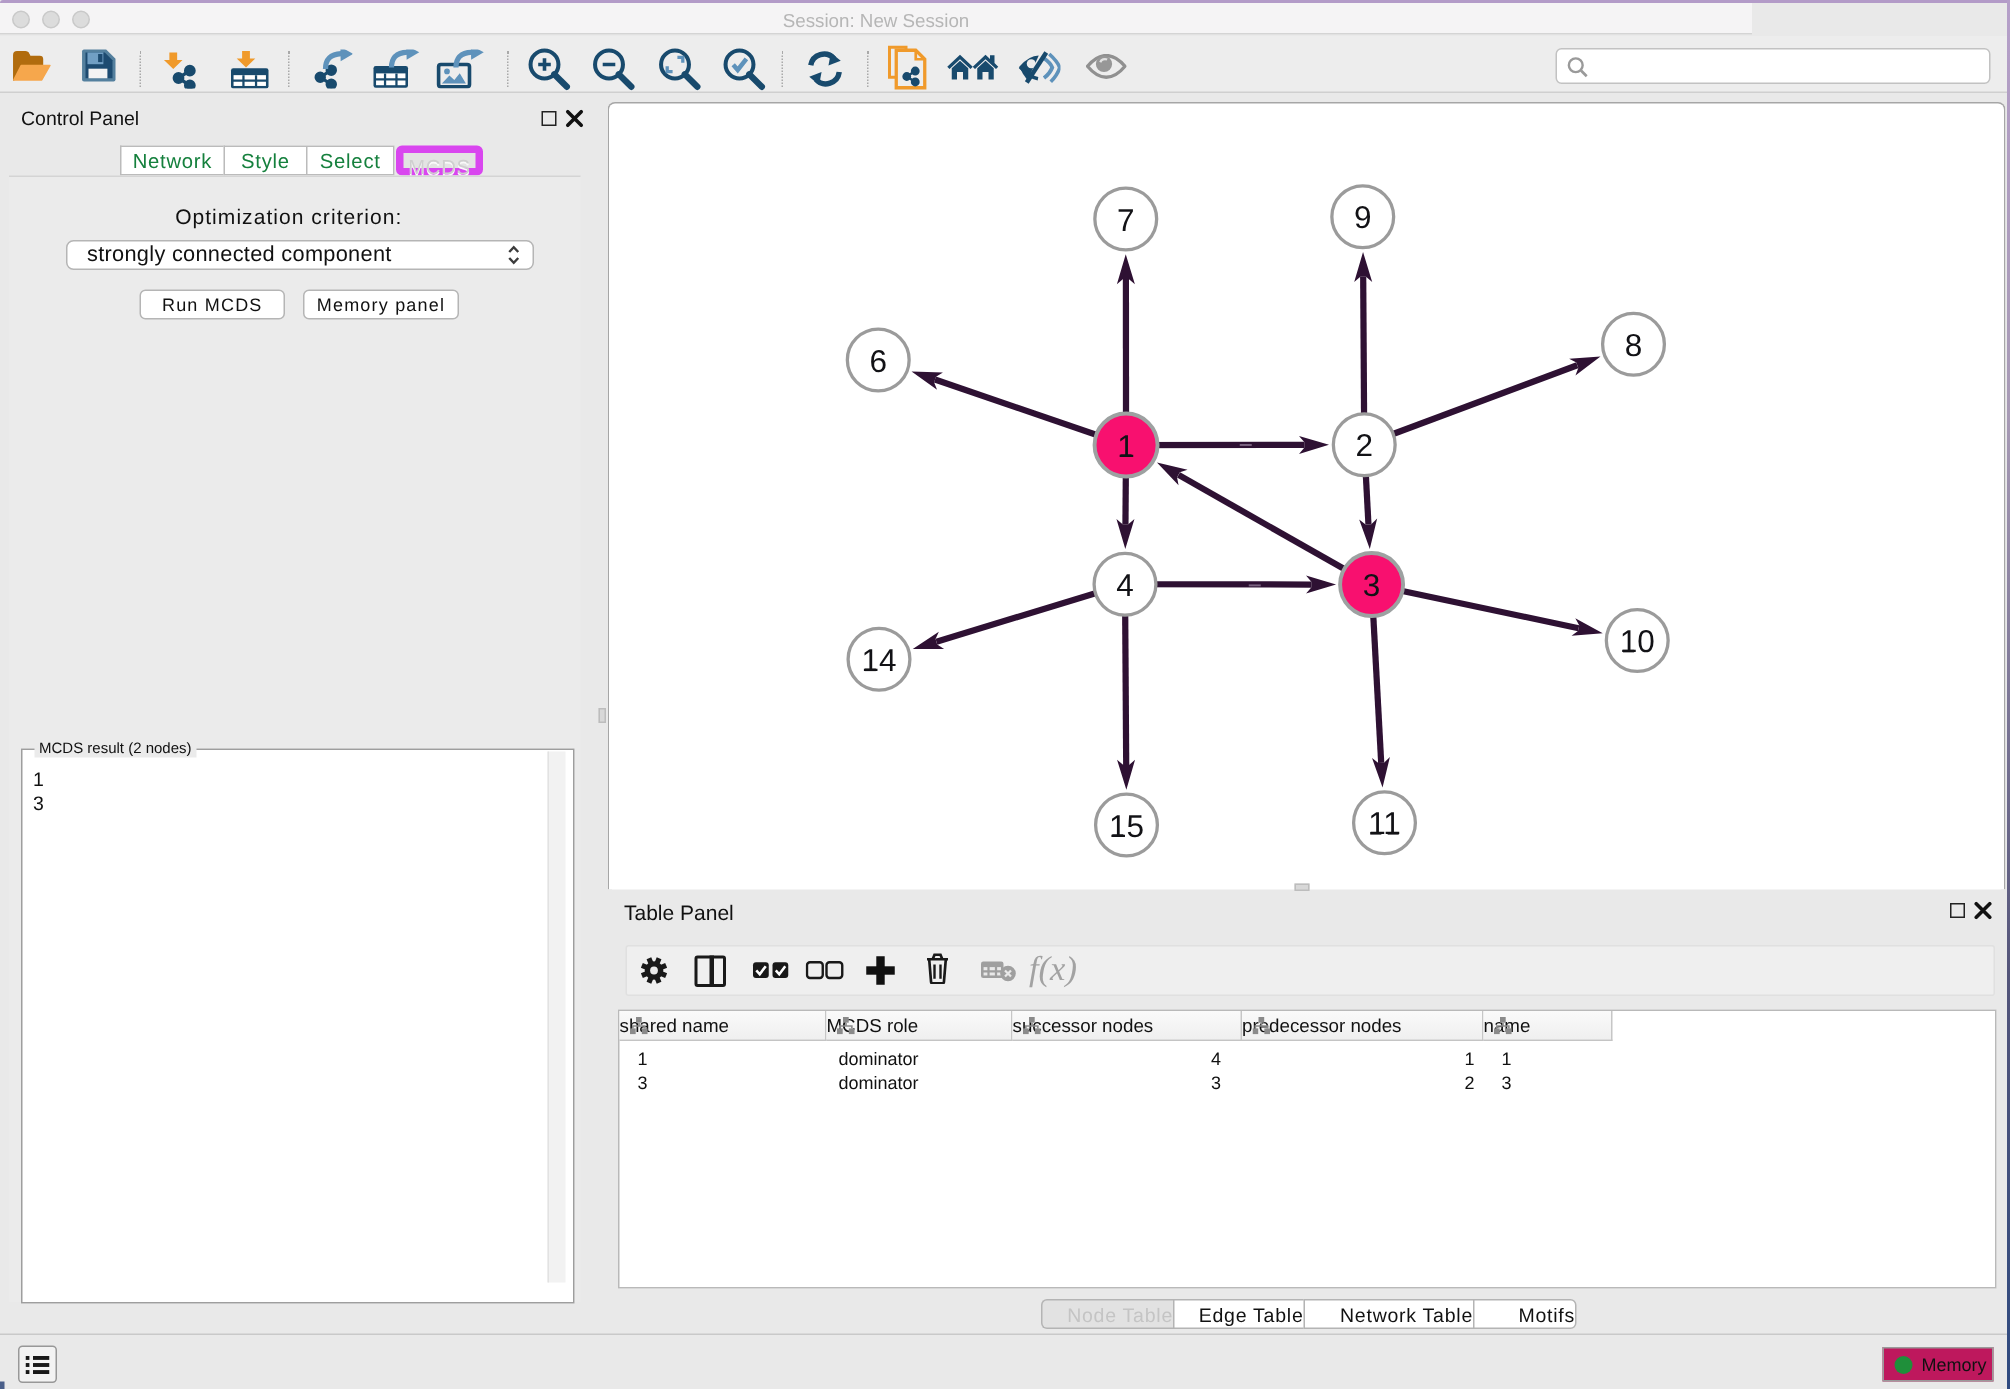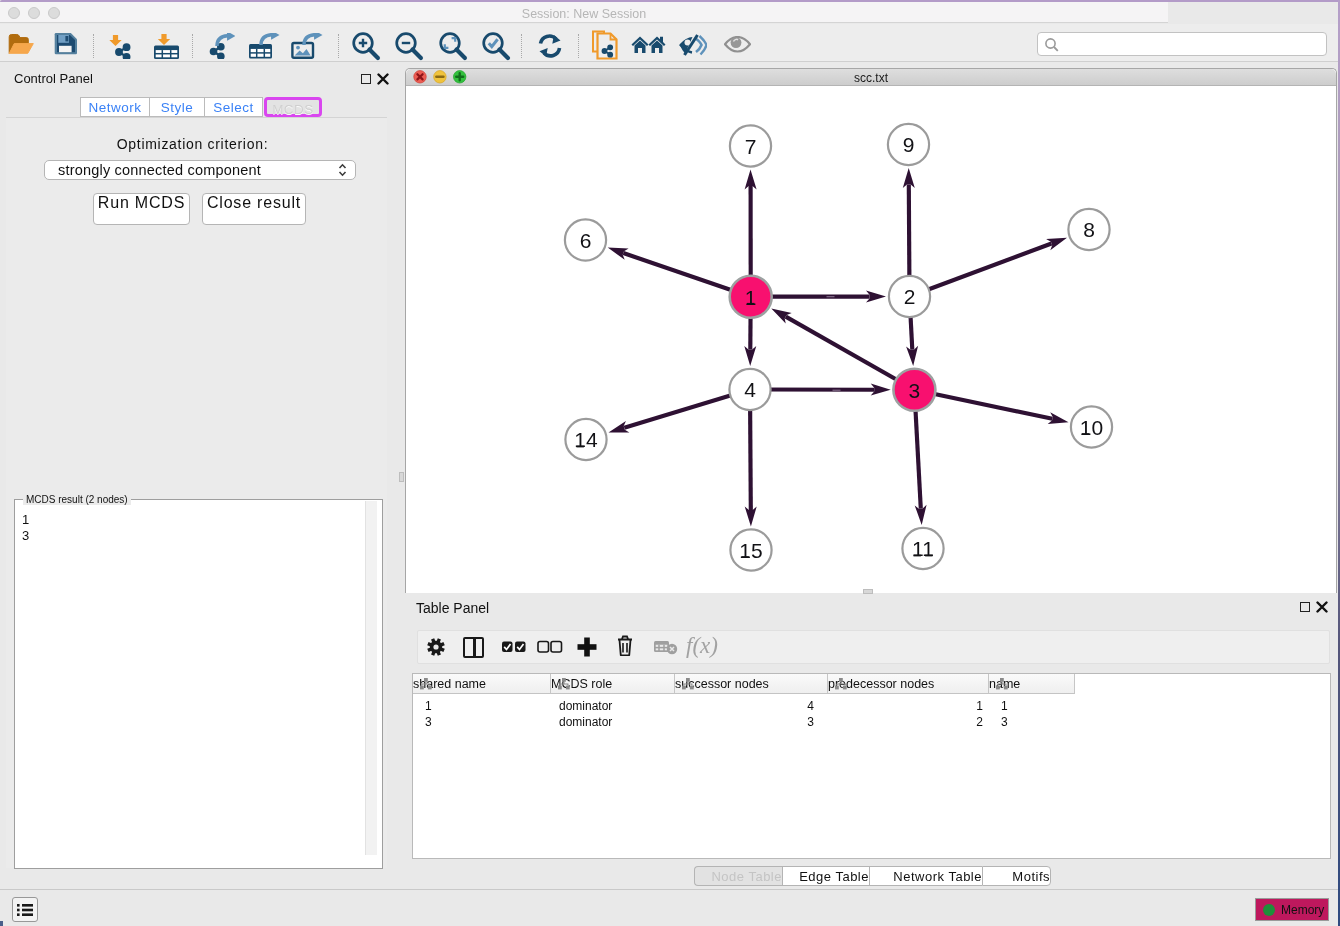--- a/index.html
+++ b/index.html
@@ -10,27 +10,27 @@
 .tlight{width:12px;height:12px;border-radius:50%;background:#dcdcdc;border:1px solid #c9c9c9;position:absolute;top:5px}
 #wtitle{width:100%;text-align:center;color:#b6b6b6;font-size:12.5px;top:5px;position:absolute}
 #toolbar{left:0;top:24px;width:1340px;height:38px;background:#ededed;border-bottom:1px solid #cfcfcf}
 .tbi{position:absolute;top:3px;margin-top:5px}
 .tsep{position:absolute;top:10px;width:1px;height:24px;border-left:1px dotted #a9a9a9}
 #searchbox{position:absolute;left:1037px;top:8px;width:290px;height:24px;background:#fff;border:1px solid #c2c2c2;border-radius:4px}
 
 #cp-title{left:14px;top:71px;font-size:13px;color:#111}
 .hicon-sq{left:361px;top:74px;width:10px;height:10px;border:1.5px solid #222}
 #cp-tabs{left:0;top:97px;width:392px;height:20px}
-.cptab{position:absolute;top:0;height:20px;background:#fff;border:1px solid #bbb;border-right:none;font-size:13.5px;color:#3b82f6;text-align:center;line-height:19px;letter-spacing:0.5px}
-#tab-mcds{background:#e3e3e3;color:#cfcfcf;border:3px solid #d946ef;border-radius:4px;text-shadow:0 1px 0 #fafafa}
+.cptab{position:absolute;top:0;height:20px;background:#fff;border:1px solid #bbb;border-right:none;font-size:13.5px;color:#15803d;text-align:center;line-height:19px;letter-spacing:0.5px}
+#tab-mcds{background:#e3e3e3;color:#cfcfcf;border:5px solid #d946ef;border-radius:4px;text-shadow:0 1px 0 #fafafa}
 #cp-body{left:6px;top:117px;width:381px;height:751px;background:#ebebeb;border-top:1px solid #d4d4d4}
 #opt-label{left:-4px;top:18px;width:100%;text-align:center;font-size:14px;color:#111;letter-spacing:0.7px}
 #dropdown{left:38px;top:42px;width:312px;height:20px;background:#fff;border:1px solid #b5b5b5;border-radius:5px;font-size:14.5px;color:#111;line-height:18px;padding-left:13px;letter-spacing:0.2px}
 #dd-arrows{right:8px;top:2px;width:9px;height:14px}
-.btn{position:absolute;height:32px;background:#fff;border:1px solid #b5b5b5;border-radius:4px;font-size:16px;color:#111;text-align:center;line-height:18px;letter-spacing:0.8px}
+.btn{position:absolute;height:20px;background:#fff;border:1px solid #b5b5b5;border-radius:4px;font-size:12px;color:#111;text-align:center;line-height:18px;letter-spacing:0.8px}
 #mcds-box{left:8px;top:381px;width:369px;height:370px;border:1px solid #9e9e9e;background:#fff}
 #mcds-label{left:17px;top:376px;background:#ebebeb;padding:0 3px;font-size:10px;color:#111}
 #mcds-text{left:7px;top:12px;font-size:13px;line-height:15.5px;color:#111}
 #mcds-scroll{right:5px;top:1px;width:12px;height:354px;background:#f2f2f2;border-left:1px solid #e2e2e2}
 
 #netwin{left:405px;top:68px;width:932px;height:525px;background:#fff;border:1px solid #a6a6a6;border-bottom:none;border-radius:5px 5px 0 0}
 #nettitle{left:0;top:0;width:100%;height:17px;background:linear-gradient(#dedede,#cdcdcd);border-bottom:1px solid #b4b4b4;border-radius:5px 5px 0 0}
 #nettitle .t{width:100%;text-align:center;font-size:12px;color:#1a1a1a;position:absolute;top:2px}
 #sp-l{left:399px;top:472px;width:5px;height:10px;background:#d8d8d8;border:1px solid #bdbdbd}
 #sp-b{left:863px;top:589px;width:10px;height:5px;background:#d8d8d8;border:1px solid #bdbdbd}
@@ -196,40 +196,29 @@
   <div class="cptab" id="tab-mcds" style="left:264px;width:58px">MCDS</div>
 </div>
 <div class="abs" id="cp-body">
   <div class="abs" id="dropdown">strongly connected component
     <svg class="abs" id="dd-arrows" viewBox="0 0 9 14">
         <path d="M1.5 5 L4.5 1.8 L7.5 5 M1.5 9 L4.5 12.2 L7.5 9" fill="none" stroke="#3c3c3c" stroke-width="1.6"></path>
       </svg>
   </div>
   <div class="abs" id="opt-label">Optimization criterion:</div>
   <div class="btn" style="left:87px;top:75px;width:97px">Run MCDS</div>
-  <div class="btn" style="left:196px;top:75px;width:104px">Close result</div>
+  <div class="btn" style="left:196px;top:75px;width:104px">Memory panel</div>
   <div class="abs" id="mcds-box">
     <div class="abs" id="mcds-text">1<br>3</div>
     <div class="abs" id="mcds-scroll"></div>
   </div>
   <div class="abs" id="mcds-label">MCDS result (2 nodes)</div>
 </div>
 
 <div class="abs" id="netwin">
-  <div id="nettitle">
-    <div class="t">scc.txt</div>
-    <svg width="70" height="17" viewBox="0 0 70 17" style="position:absolute;left:0;top:0">
-      <circle cx="14" cy="7.8" r="6.2" fill="#ed5d53" stroke="#ce463d" stroke-width="0.8"></circle>
-      <path d="M11.4 5.2 L16.6 10.4 M16.6 5.2 L11.4 10.4" stroke="#8e1418" stroke-width="2.2" stroke-linecap="round"></path>
-      <circle cx="33.9" cy="7.8" r="6.2" fill="#f0c33c" stroke="#d8a92c" stroke-width="0.8"></circle>
-      <path d="M30.3 7.8 H37.5" stroke="#8a6a14" stroke-width="2.4" stroke-linecap="round"></path>
-      <circle cx="53.7" cy="7.8" r="6.2" fill="#33c13e" stroke="#28a834" stroke-width="0.8"></circle>
-      <path d="M50.2 7.8 H57.2 M53.7 4.3 V11.3" stroke="#116e1c" stroke-width="2.4" stroke-linecap="round"></path>
-    </svg>
-  </div>
   <svg class="abs" style="left:0;top:17px" width="930" height="506" viewBox="0 0 930 506">
       <line x1="344.7" y1="210.7" x2="344.6" y2="100.0" stroke="#2e1133" stroke-width="4.15"></line>
       <polygon points="344.5,83.5 350.6,103.5 346.5,100.0 342.7,100.0 338.6,103.5" fill="#2e1133"></polygon>
       <line x1="344.7" y1="210.7" x2="217.3" y2="167.0" stroke="#2e1133" stroke-width="4.15"></line>
       <polygon points="201.7,161.6 222.6,162.4 218.0,165.2 216.7,168.8 218.7,173.8" fill="#2e1133"></polygon>
       <line x1="344.7" y1="210.7" x2="463.5" y2="210.6" stroke="#2e1133" stroke-width="4.15"></line>
       <polygon points="480.0,210.5 460.0,216.6 463.5,212.5 463.5,208.7 460.0,204.6" fill="#2e1133"></polygon>
       <line x1="344.7" y1="210.7" x2="344.3" y2="263.5" stroke="#2e1133" stroke-width="4.15"></line>
       <polygon points="344.2,280.0 338.3,260.0 342.4,263.5 346.2,263.5 350.3,260.0" fill="#2e1133"></polygon>
       <line x1="503.5" y1="210.5" x2="502.8" y2="98.5" stroke="#2e1133" stroke-width="4.15"></line>

